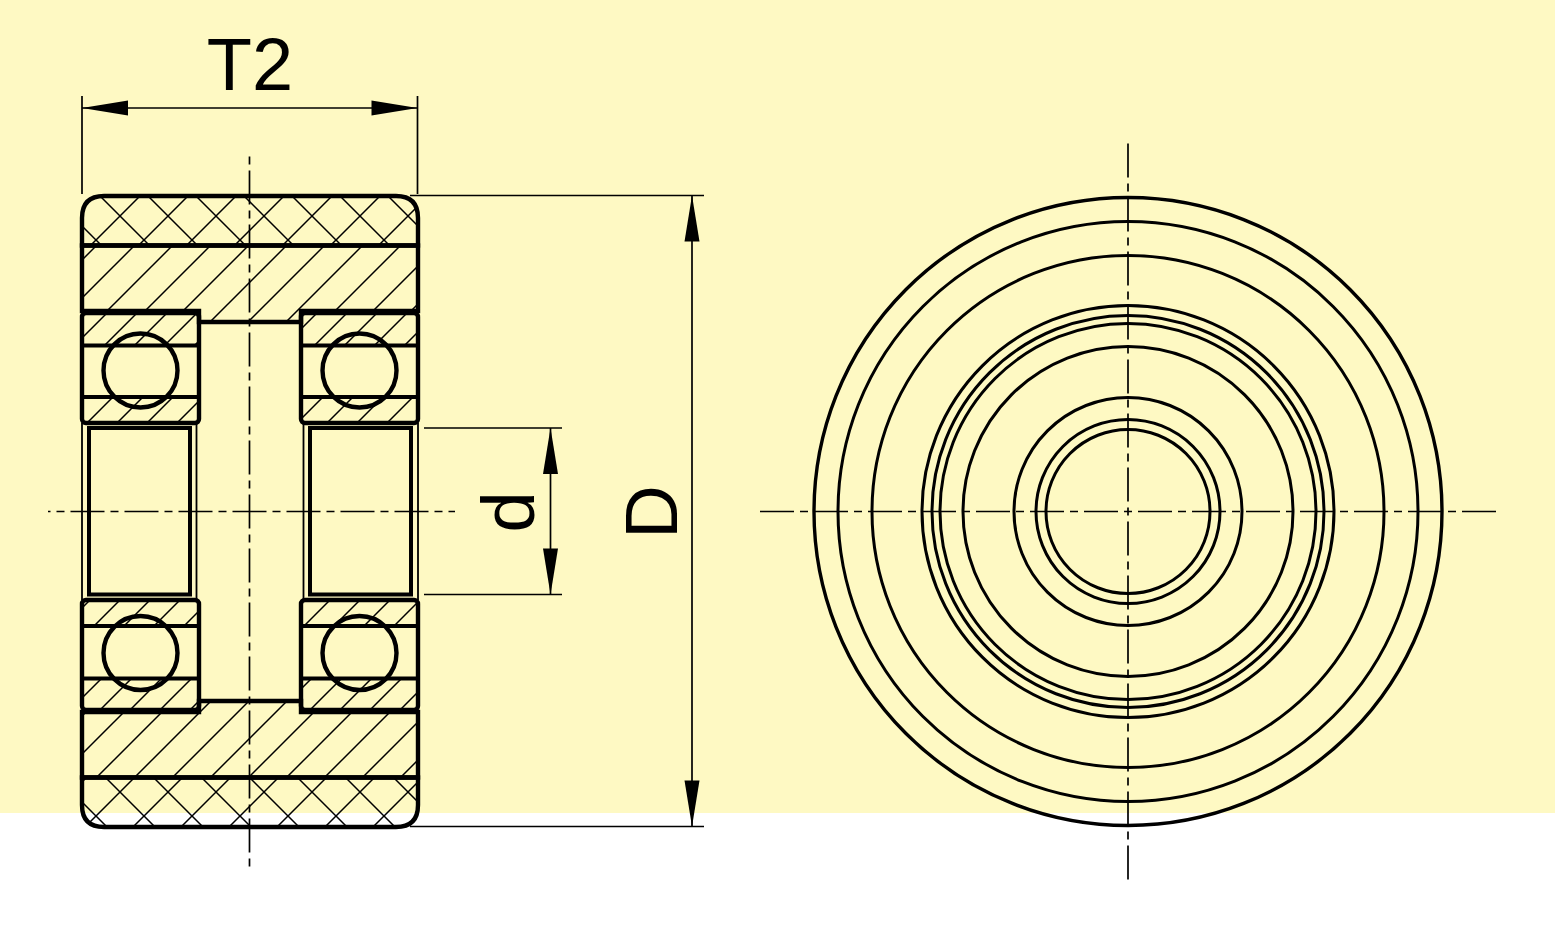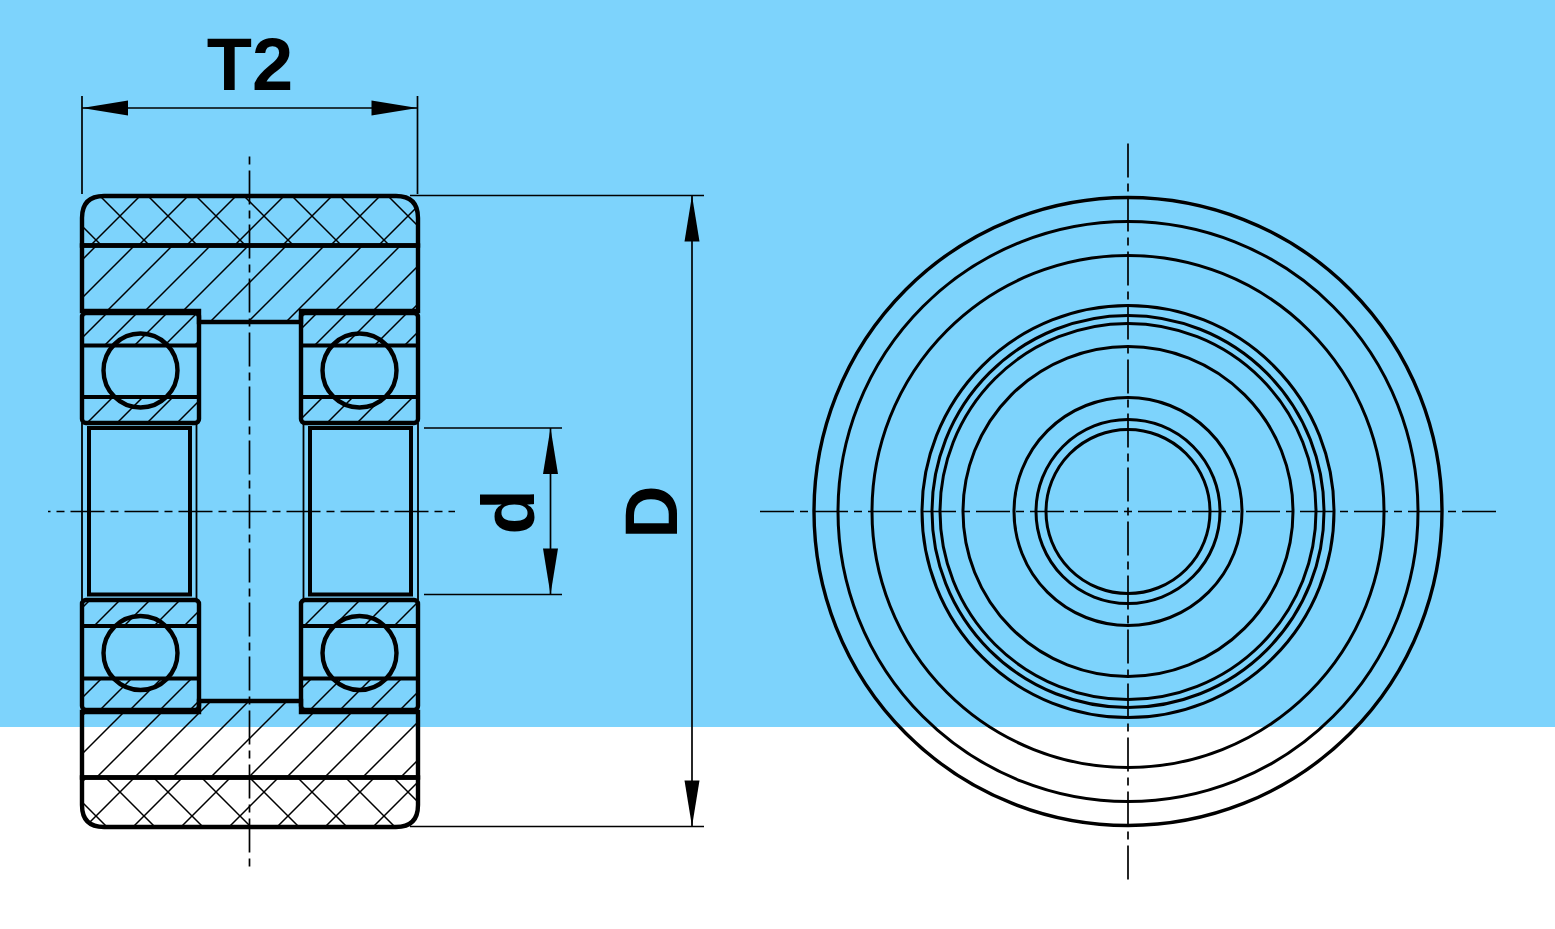--- a/index.html
+++ b/index.html
@@ -7,23 +7,22 @@
     padding: 0;
     background: #ffffff;
     width: 1555px;
     height: 929px;
     overflow: hidden;
     font-family: "Liberation Sans", sans-serif;
   }
   #canvas-wrap {
     position: relative;
     width: 1555px;
-    height: 727px;
-    background: #7dd3fc;
-    font-weight: bold;
+    height: 813px;
+    background: #fef9c3;
   }
   svg { display: block; }
   .outline   { fill: none; stroke: #000; stroke-width: 4.4; }
   .outline-f { stroke: #000; stroke-width: 4.4; }
   .medline   { fill: none; stroke: #000; stroke-width: 4; }
   .thinline  { fill: none; stroke: #000; stroke-width: 1.8; }
   .dimline   { fill: none; stroke: #000; stroke-width: 1.7; }
   .centerline{ fill: none; stroke: #000; stroke-width: 1.7; stroke-dasharray: 34 6 8 6; }
   .arrowhead { fill: #000; stroke: none; }
   .dimtext   { font-family: "Liberation Sans", sans-serif; font-size: 74px; fill: #000; }

